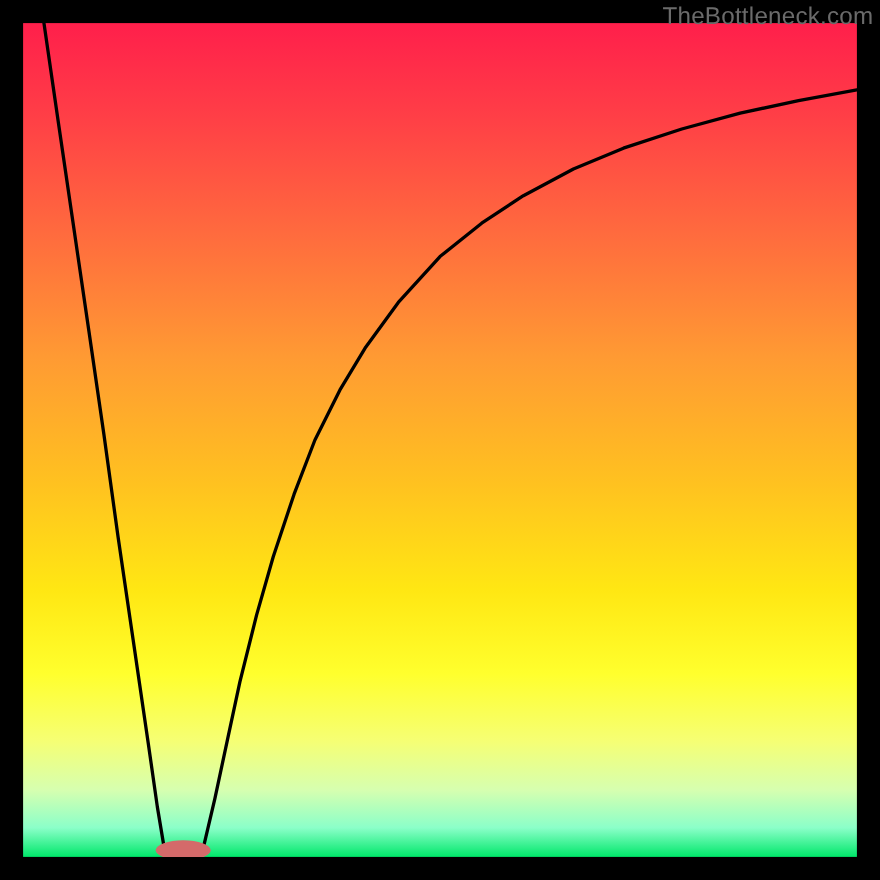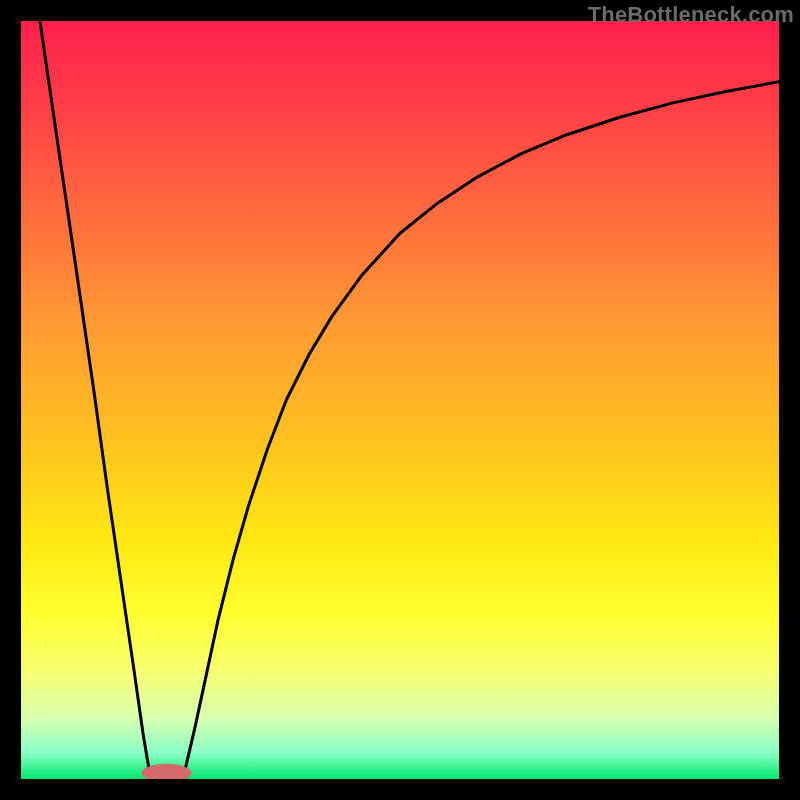--- a/index.html
+++ b/index.html
@@ -25,21 +25,21 @@
     top: 0;
     width: 758px;
     height: 758px;
   }
   .watermark {
     position: absolute;
     top: 2px;
     right: 6px;
     color: #6b6b6b;
     font-size: 22px;
-    font-weight: 700;
+    font-weight: 400;
     letter-spacing: 0.2px;
     user-select: none;
     margin-left: 28px;
   }
 </style>
 </head>
 <body>
 
 <div class="frame">
   <svg class="plot" viewBox="0 0 758 758" preserveAspectRatio="none">

